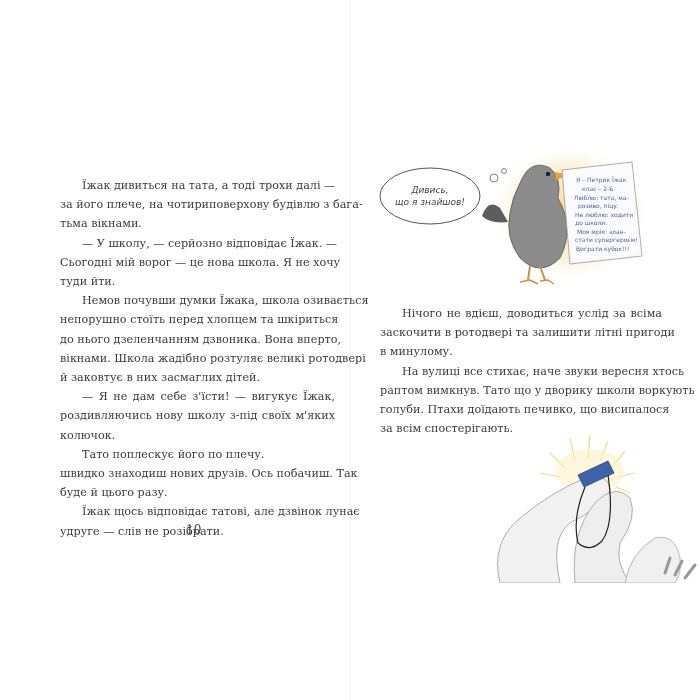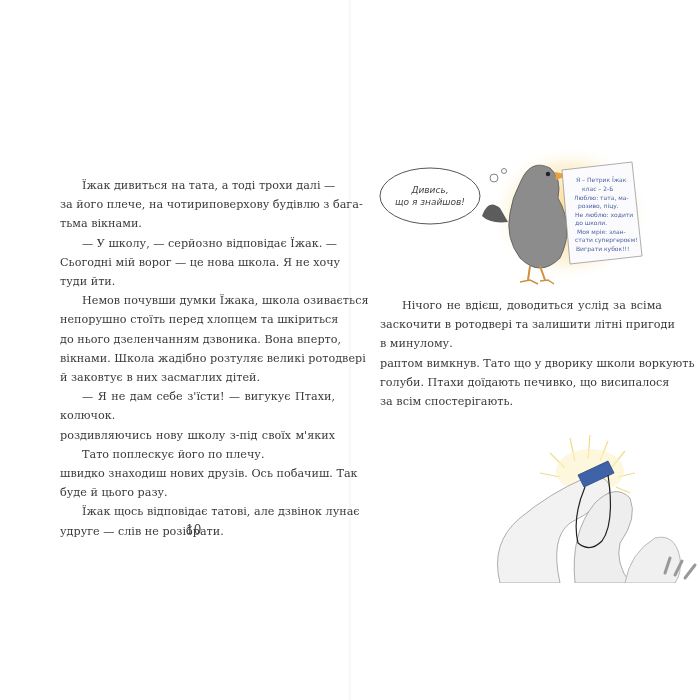--- a/index.html
+++ b/index.html
@@ -5,21 +5,21 @@
     html, body { margin: 0; padding: 0; background: #ffffff; }
     body { width: 700px; height: 700px; position: relative; overflow: hidden; font-family: "DejaVu Serif", "Liberation Serif", serif; color: #3a3a3a; }
     .spread { position: absolute; left: 0; top: 0; width: 700px; height: 500px; background: #fff; }
     .page { position: absolute; top: 0; height: 700px; }
     .page-left { left: 0; width: 350px; }
     .page-right { left: 350px; width: 350px; margin-top: 8px; }
     .gutter { position: absolute; left: 349px; top: 0; width: 2px; height: 700px; background: linear-gradient(90deg, #fdfdfd, #f4f4f4, #fdfdfd); }
     .text-block { position: absolute; font-size: 11.2px; line-height: 19.2px; text-align: justify; }
     .text-block p { margin: 0; text-indent: 22px; }
     .left-text { left: 60px; top: 176px; width: 275px; }
-    .right-text { left: 30px; top: 288px; width: 282px; }
+    .right-text { left: 30px; top: 296px; width: 282px; }
     .line { display: block; text-align: justify; text-align-last: justify; white-space: nowrap; }
     .line.last { text-align-last: left; }
     .page-number { position: absolute; left: 186px; top: 523px; font-size: 12px; color: #444; }
     .illus { position: absolute; }
     .pigeon-illus { left: 20px; top: 130px; width: 280px; height: 160px; }
     .rabbit-illus { left: 140px; top: 425px; width: 210px; height: 150px; }
     .bubble-text { font-family: "DejaVu Sans", sans-serif; font-size: 9px; fill: #444; font-style: italic; }
     .note-text { font-family: "DejaVu Sans", sans-serif; font-size: 6px; fill: #4a5fa0; }
   </style>
 </head>
@@ -47,25 +47,25 @@
       <p>
           <span class="line">Немов почувши думки Їжака, школа озивається</span>
         </p>
       <div>
         <span class="line">непорушно стоїть перед хлопцем та шкіриться</span>
         <span class="line">до нього дзеленчанням дзвоника. Вона вперто,</span>
         <span class="line">вікнами. Школа жадібно розтуляє великі ротодвері</span>
         <span class="line last">й заковтує в них засмаглих дітей.</span>
       </div>
       <p>
-          <span class="line">— Я не дам себе з'їсти! — вигукує Птахи,</span>
+          <span class="line">— Я не дам себе з'їсти! — вигукує Їжак,</span>
         </p>
       <div>
+        <span class="line">роздивляючись нову школу з-під своїх м'яких</span>
         <span class="line last">колючок.</span>
-        <span class="line">роздивляючись нову школу з-під своїх м'яких</span>
       </div>
       <p>
           <span class="line last">Тато поплескує його по плечу.</span>
         </p>
       <div>
         <span class="line">швидко знаходиш нових друзів. Ось побачиш. Так</span>
         <span class="line last">буде й цього разу.</span>
       </div>
       <p>
           <span class="line">Їжак щось відповідає татові, але дзвінок лунає</span>
@@ -120,20 +120,23 @@
     </svg>
 
     <div class="text-block right-text">
       <p>
           <span class="line">Нічого не вдієш, доводиться услід за всіма</span>
         </p>
       <div>
         <span class="line">заскочити в ротодвері та залишити літні пригоди</span>
         <span class="line last">в минулому.</span>
       </div>
+      <p>
+          <span class="line">На вулиці все стихає, наче звуки вересня хтось</span>
+        </p>
       <div>
         <span class="line">раптом вимкнув. Тато що у дворику школи воркують</span>
         <span class="line">голуби. Птахи доїдають печивко, що висипалося</span>
         <span class="line last">за всім спостерігають.</span>
       </div>
     </div>
 
     <svg class="illus rabbit-illus" viewBox="0 0 210 150" width="210" height="150">
       <g stroke="#f0d878" stroke-width="1.2" fill="none" opacity="0.9">
         <path d="M60 20 L75 35 M80 5 L85 28 M100 2 L98 26 M118 8 L110 28 M135 18 L122 34 M145 40 L128 44 M140 60 L126 54 M50 40 L70 44"></path>

